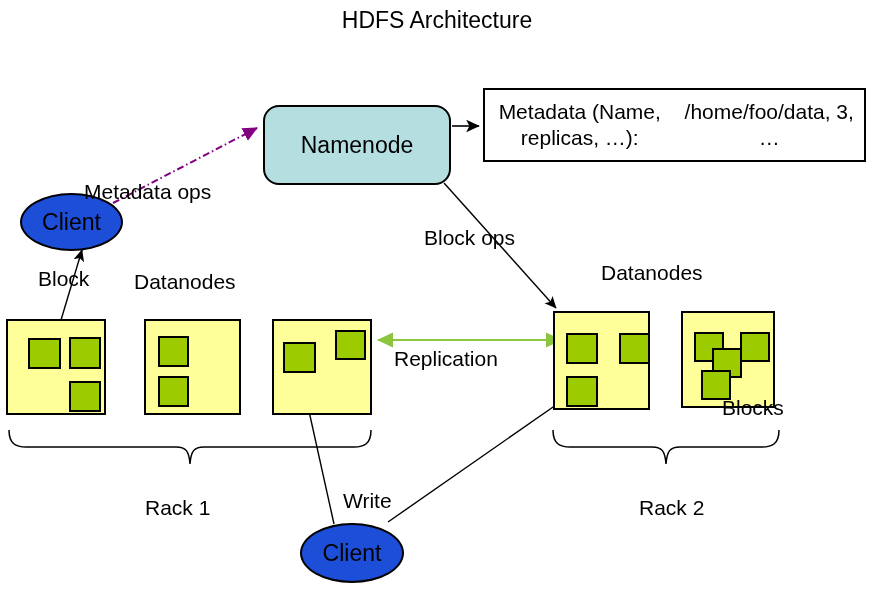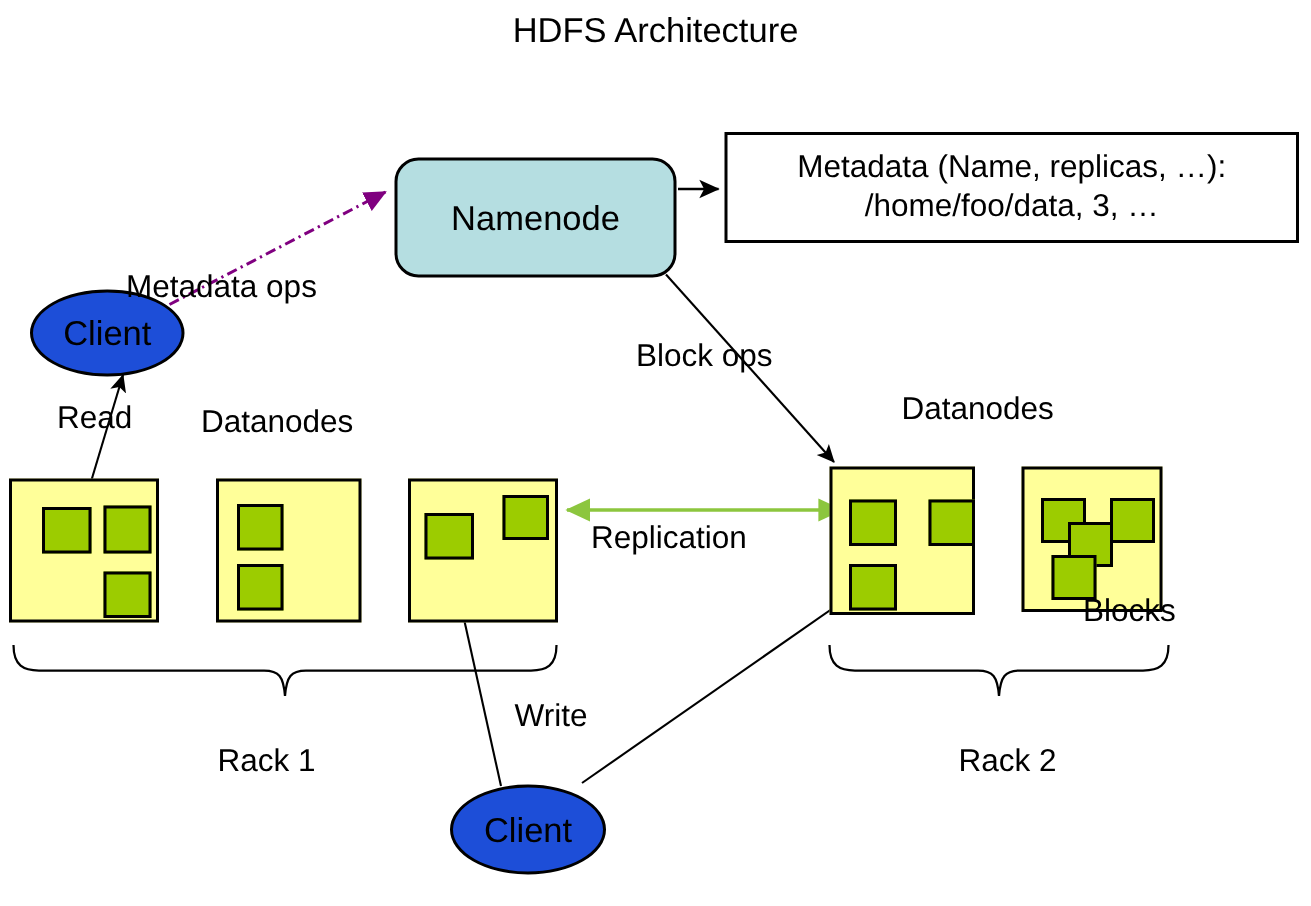--- a/index.html
+++ b/index.html
@@ -56,21 +56,21 @@
     display: flex;
     align-items: center;
     justify-content: center;
   }
   .namenode {
     background: #b5dee1;
     border-radius: 16px;
   }
   .metabox {
     background: #ffffff;
-    flex-direction: column;
+    flex-direction: row;
   }
   .datanode {
     position: absolute;
     box-sizing: border-box;
     background: #ffff99;
     border: 2px solid #000000;
   }
   .block {
     position: absolute;
     box-sizing: border-box;
@@ -197,23 +197,23 @@
     <div class="block" style="left:11px; top:19px; width:30px; height:30px;"></div>
     <div class="block" style="left:57px; top:19px; width:30px; height:30px;"></div>
     <div class="block" style="left:29px; top:35px; width:30px; height:30px;"></div>
     <div class="block" style="left:18px; top:57px; width:30px; height:30px;"></div>
   </div>
 
   <div class="lbl edge-label" style="left:84px; top:141px;margin-top:40px;">Metadata ops</div>
 
   <div class="lbl edge-label" style="left:424px; top:215px;margin-top:12px;">Block ops</div>
 
-  <div class="lbl edge-label" style="left:38px; top:268px;">Read</div>
-
-  <div class="lbl edge-label" style="left:343px; top:467px;">Write</div>
+  <div class="lbl edge-label" style="left:38px; top:268px;">Block</div>
+
+  <div class="lbl edge-label" style="left:343px; top:490px;">Write</div>
 
   <div class="lbl edge-label" style="left:394px; top:348px;">Replication</div>
 
   <div class="lbl edge-label" style="left:722px; top:375px;margin-top:22px;">Blocks</div>
 
   <div class="lbl edge-label" style="left:134px; top:271px;">Datanodes</div>
 
   <div class="lbl edge-label" style="left:601px; top:262px;">Datanodes</div>
 
   <div class="lbl edge-label" style="left:145px; top:497px;">Rack 1</div>

